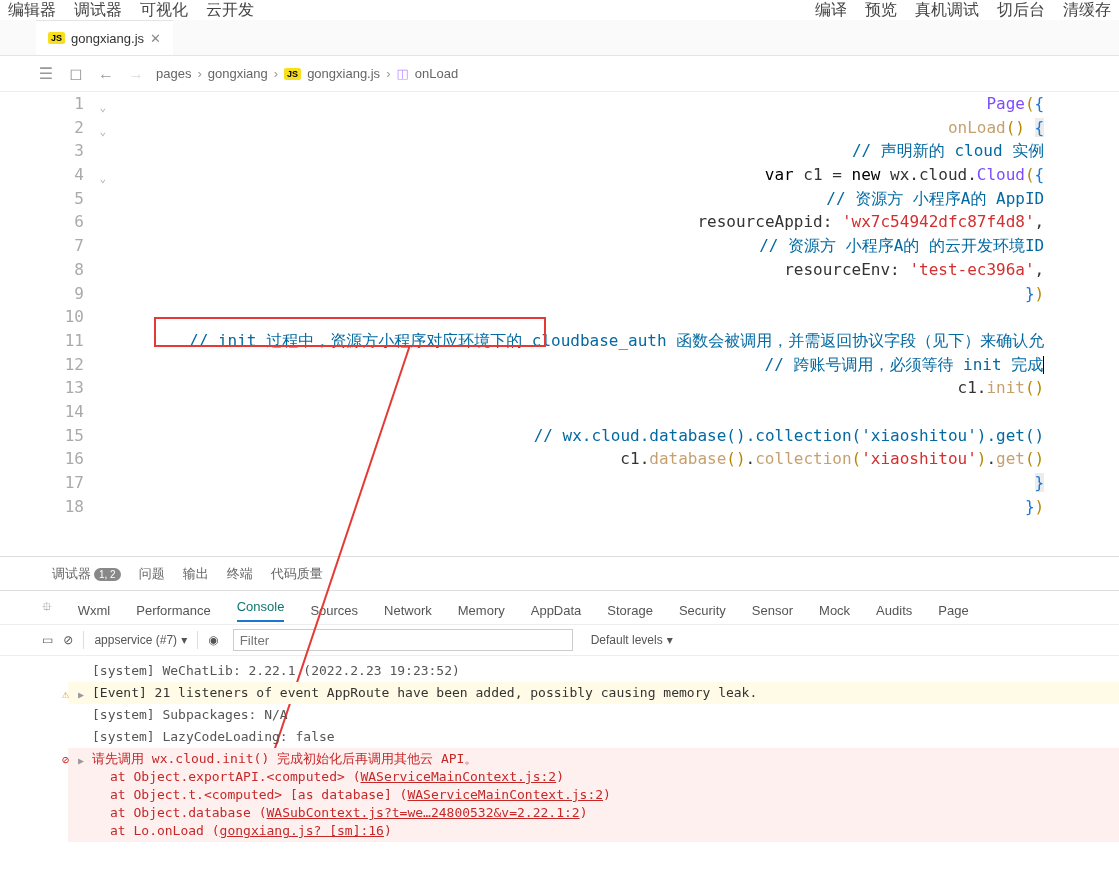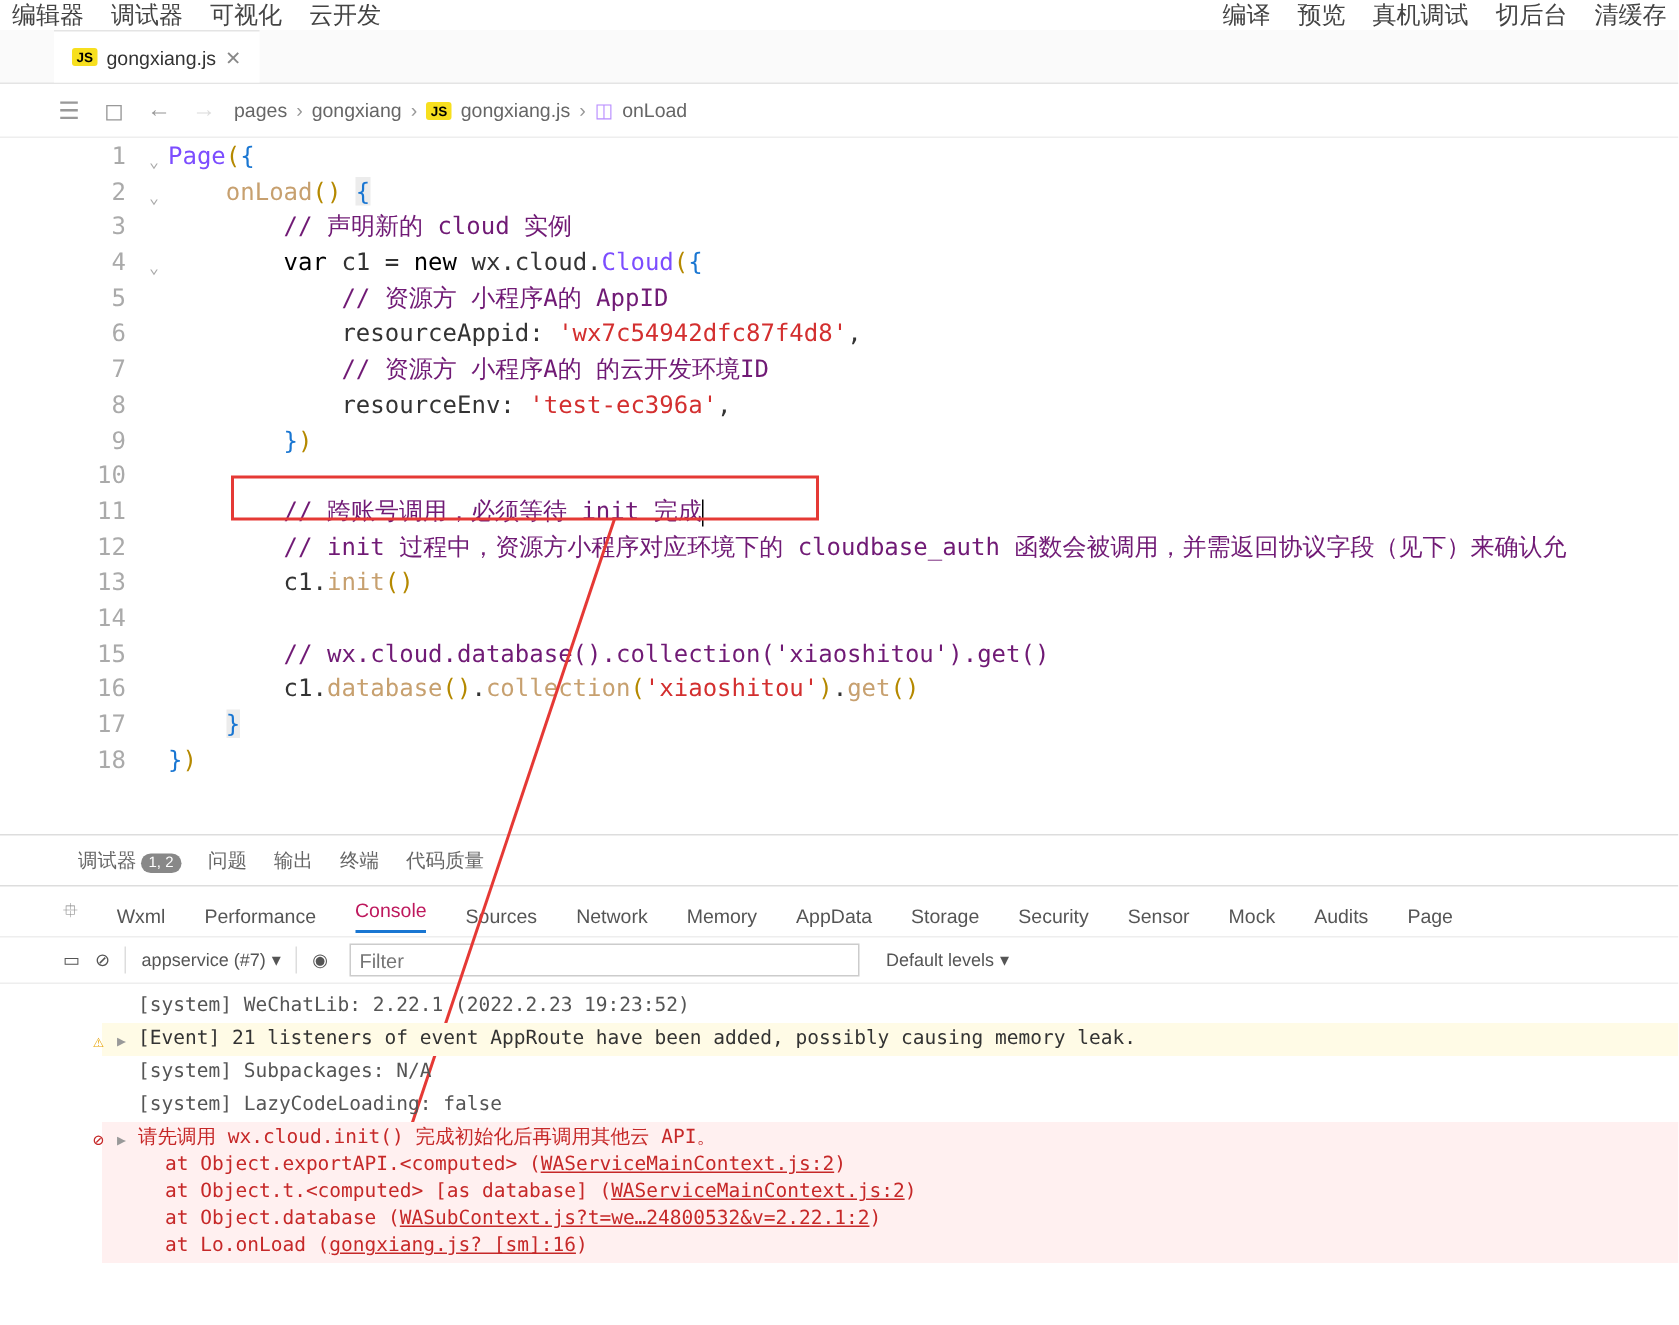--- a/index.html
+++ b/index.html
@@ -14,39 +14,39 @@
   .nav-row .icon-btn { width: 20px; text-align: center; color: #999; font-size: 16px; }
   .breadcrumb { display: flex; align-items: center; gap: 6px; color: #666; }
   .breadcrumb .sep { color: #999; }
   .breadcrumb .js-badge2 { background: #f7df1e; color: #000; font-size: 9px; font-weight: bold; padding: 1px 3px; border-radius: 2px; }
   .breadcrumb .cube { color: #b98eff; }
   .editor { display: flex; font-family: Consolas, monospace; font-size: 16px; line-height: 23.7px; }
   .gutter { width: 112px; text-align: right; color: #aaa; padding-right: 28px; user-select: none; position: relative; }
   .gutter .line { height: 23.7px; }
   .gutter .chev { position: absolute; right: 6px; color: #aaa; font-size: 11px; }
   .code { position: relative; }
-  .code .line { height: 23.7px; white-space: pre; }
+  .code .line { height: 23.7px; white-space: pre; text-align: right; }
   .tok-call { color: #7c4dff; }
   .tok-fn { color: #c7a06f; }
   .tok-kw { color: #000000; }
   .tok-prop { color: #333; }
   .tok-str { color: #d32f2f; }
-  .tok-cmt { color: #701a75; }
+  .tok-cmt { color: #0369a1; }
   .tok-brace { color: #b58900; }
   .tok-brace-blue { color: #1976d2; }
   .tok-op { color: #333; }
   .highlight-box { position: absolute; border: 2px solid #e53935; }
   .cursor-line { display:inline-block; border-left: 1px solid #000; height: 18px; vertical-align: middle; }
   .bracket-hl { background: rgba(180,180,180,.25); }
 
   .panel-header { display: flex; align-items: center; gap: 18px; height: 34px; padding-left: 52px; font-size: 13px; color: #666; border-top: 1px solid #ddd; }
   .panel-header .panel-tab { position: relative; }
   .panel-header .badge { background: #888; color: #fff; border-radius: 8px; font-size: 10px; padding: 1px 5px; margin-left: 3px; }
   .devtools-tabs { display: flex; align-items: center; gap: 26px; height: 34px; padding-left: 48px; font-size: 13px; color: #555; border-top: 1px solid #ddd; }
-  .devtools-tabs .dt-tab.active { color: #be185d; border-bottom: 2px solid #1976d2; padding-bottom: 6px; }
+  .devtools-tabs .dt-tab.active { color: #0f766e; border-bottom: 2px solid #1976d2; padding-bottom: 6px; }
   .dt-tab { padding-top: 6px; }
   .console-toolbar { display: flex; align-items: center; gap: 10px; height: 32px; padding-left: 42px; border-top: 1px solid #eee; border-bottom: 1px solid #eee; font-size: 12px; color: #555; }
   .console-toolbar .sep { width:1px; height:18px; background:#ddd; }
   .console-toolbar .ctx { display:flex; align-items:center; gap:4px; }
   .console-toolbar .filter-box { flex: 0 0 340px; border: 1px solid #ccc; height: 22px; padding: 0 6px; color: #999; margin-left: 4px; }
   .console-toolbar .levels { margin-left: 8px; display:flex; align-items:center; gap:4px; }
   .console-log { font-family: Consolas, monospace; font-size: 13px; line-height: 18px; padding: 4px 0 0 36px; }
   .console-log .row { padding: 2px 0 2px 24px; position: relative; margin-left: 32px; }
   .console-log .row.sys { color: #555; }
   .console-log .row.warn { background: #fffbe6; }
@@ -133,22 +133,22 @@
   <div class="line"><span class="tok-call">Page</span><span class="tok-brace">(</span><span class="tok-brace-blue">{</span></div>
       <div class="line">    <span class="tok-fn">onLoad</span><span class="tok-brace">()</span><span> </span><span class="tok-brace-blue bracket-hl">{</span></div>
       <div class="line">        <span class="tok-cmt">// 声明新的 cloud 实例</span></div>
       <div class="line">        <span class="tok-kw">var</span><span> c1 </span><span class="tok-op">=</span><span> </span><span class="tok-kw">new</span><span> wx</span><span class="tok-op">.</span><span class="tok-prop">cloud</span><span class="tok-op">.</span><span class="tok-call">Cloud</span><span class="tok-brace">(</span><span class="tok-brace-blue">{</span></div>
       <div class="line">            <span class="tok-cmt">// 资源方 小程序A的 AppID</span></div>
       <div class="line">            <span>resourceAppid</span><span>: </span><span class="tok-str">'wx7c54942dfc87f4d8'</span><span>,</span></div>
       <div class="line">            <span class="tok-cmt">// 资源方 小程序A的 的云开发环境ID</span></div>
       <div class="line">            <span>resourceEnv</span><span>: </span><span class="tok-str">'test-ec396a'</span><span>,</span></div>
       <div class="line">        <span class="tok-brace-blue">}</span><span class="tok-brace">)</span></div>
       <div class="line"></div>
+      <div class="line">        <span class="tok-cmt">// init 过程中，资源方小程序对应环境下的 cloudbase_auth 函数会被调用，并需返回协议字段（见下）来确认允</span></div>
       <div class="line">        <span class="tok-cmt">// 跨账号调用，必须等待 init 完成</span><span class="cursor-line"></span></div>
-      <div class="line">        <span class="tok-cmt">// init 过程中，资源方小程序对应环境下的 cloudbase_auth 函数会被调用，并需返回协议字段（见下）来确认允</span></div>
       <div class="line">        <span>c1</span><span class="tok-op">.</span><span class="tok-fn">init</span><span class="tok-brace">()</span></div>
       <div class="line"></div>
       <div class="line">        <span class="tok-cmt">// wx.cloud.database().collection('xiaoshitou').get()</span></div>
       <div class="line">        <span>c1</span><span class="tok-op">.</span><span class="tok-fn">database</span><span class="tok-brace">()</span><span class="tok-op">.</span><span class="tok-fn">collection</span><span class="tok-brace">(</span><span class="tok-str">'xiaoshitou'</span><span class="tok-brace">)</span><span class="tok-op">.</span><span class="tok-fn">get</span><span class="tok-brace">()</span></div>
       <div class="line">    <span class="tok-brace-blue bracket-hl">}</span></div>
       <div class="line"><span class="tok-brace-blue">}</span><span class="tok-brace">)</span></div>
     </div>
 </div>
 
 <svg class="arrow-annot" style="left:240px; top:345px; width:200px; height:460px;">

